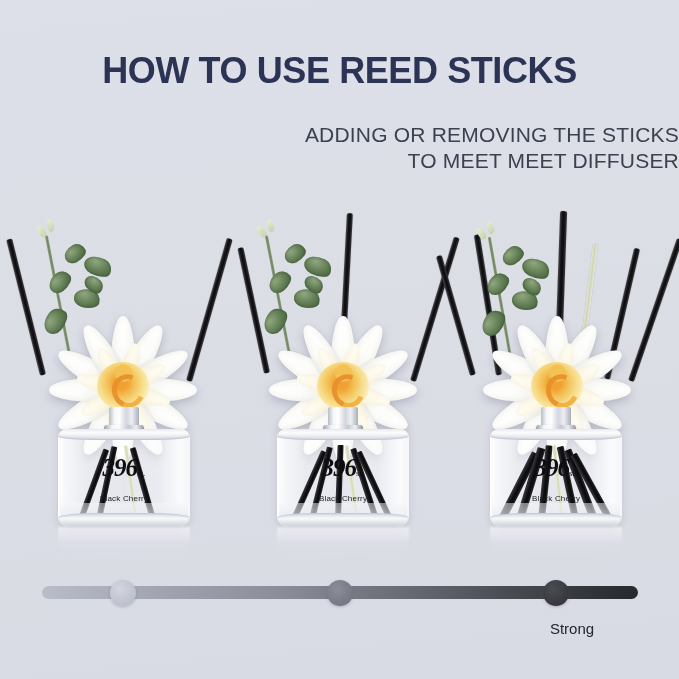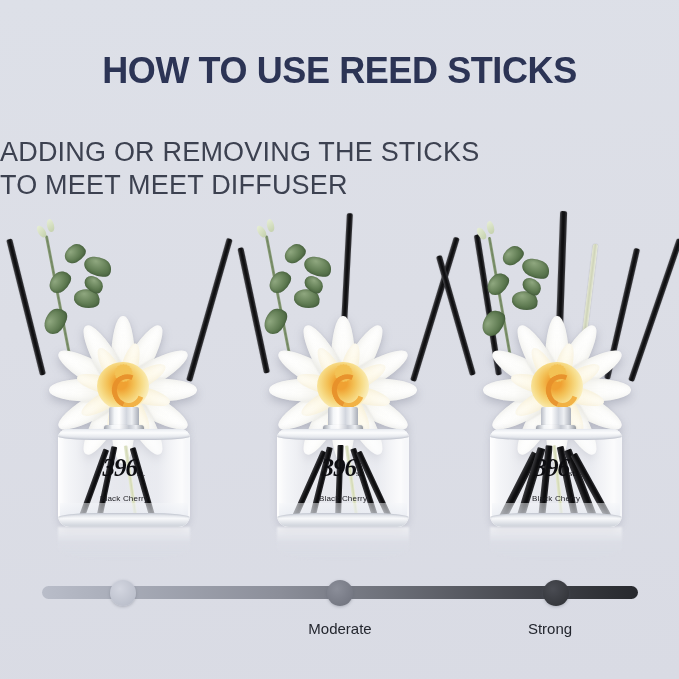--- a/index.html
+++ b/index.html
@@ -36,27 +36,26 @@
     letter-spacing: -0.4px;
     color: #2c3455;
     line-height: 1.05;
     white-space: nowrap;
   }
   .subtitle {
     position: absolute;
     top: 122px;
     left: 0;
     width: 679px;
-    text-align: left;
-    font-size: 27px;
+    text-align: right;
+    font-size: 21px;
     font-weight: 400;
     letter-spacing: 0.2px;
     color: #3c4150;
     line-height: 1.22;
-    margin-top: 14px;
   }
   .subtitle .l2 { display: block; }
 
   
   .arrangement {
     position: absolute;
     top: 215px;
     width: 210px;
     height: 350px;
   }
@@ -329,21 +328,21 @@
   }
   .tick-label {
     position: absolute;
     font-size: 15px;
     color: #23262e;
     text-align: center;
     width: 120px;
   }
   .tl-1 { left: 21px; }
   .tl-2 { left: 238px; }
-  .tl-3 { left: 448px; }
+  .tl-3 { left: 470px; }
 </style>
 </head>
 <body>
 
 <div id="stage">
 
   <div class="title">HOW TO USE REED STICKS</div>
   <div class="subtitle">
     <span class="l1">ADDING OR REMOVING THE STICKS</span>
     <span class="l2">TO MEET MEET DIFFUSER</span>
@@ -591,17 +590,16 @@
   <div class="reflection r-3"></div>
 
   <div class="slider-wrap">
     <div class="track"></div>
     <div class="knob knob-1"></div>
     <div class="knob knob-2"></div>
     <div class="knob knob-3"></div>
   </div>
 
   <div class="tick-labels">
-    <div class="tick-label tl-2">Moderate</div>
     <div class="tick-label tl-3">Strong</div>
   </div>
 
 </div>
 
 </body></html>

